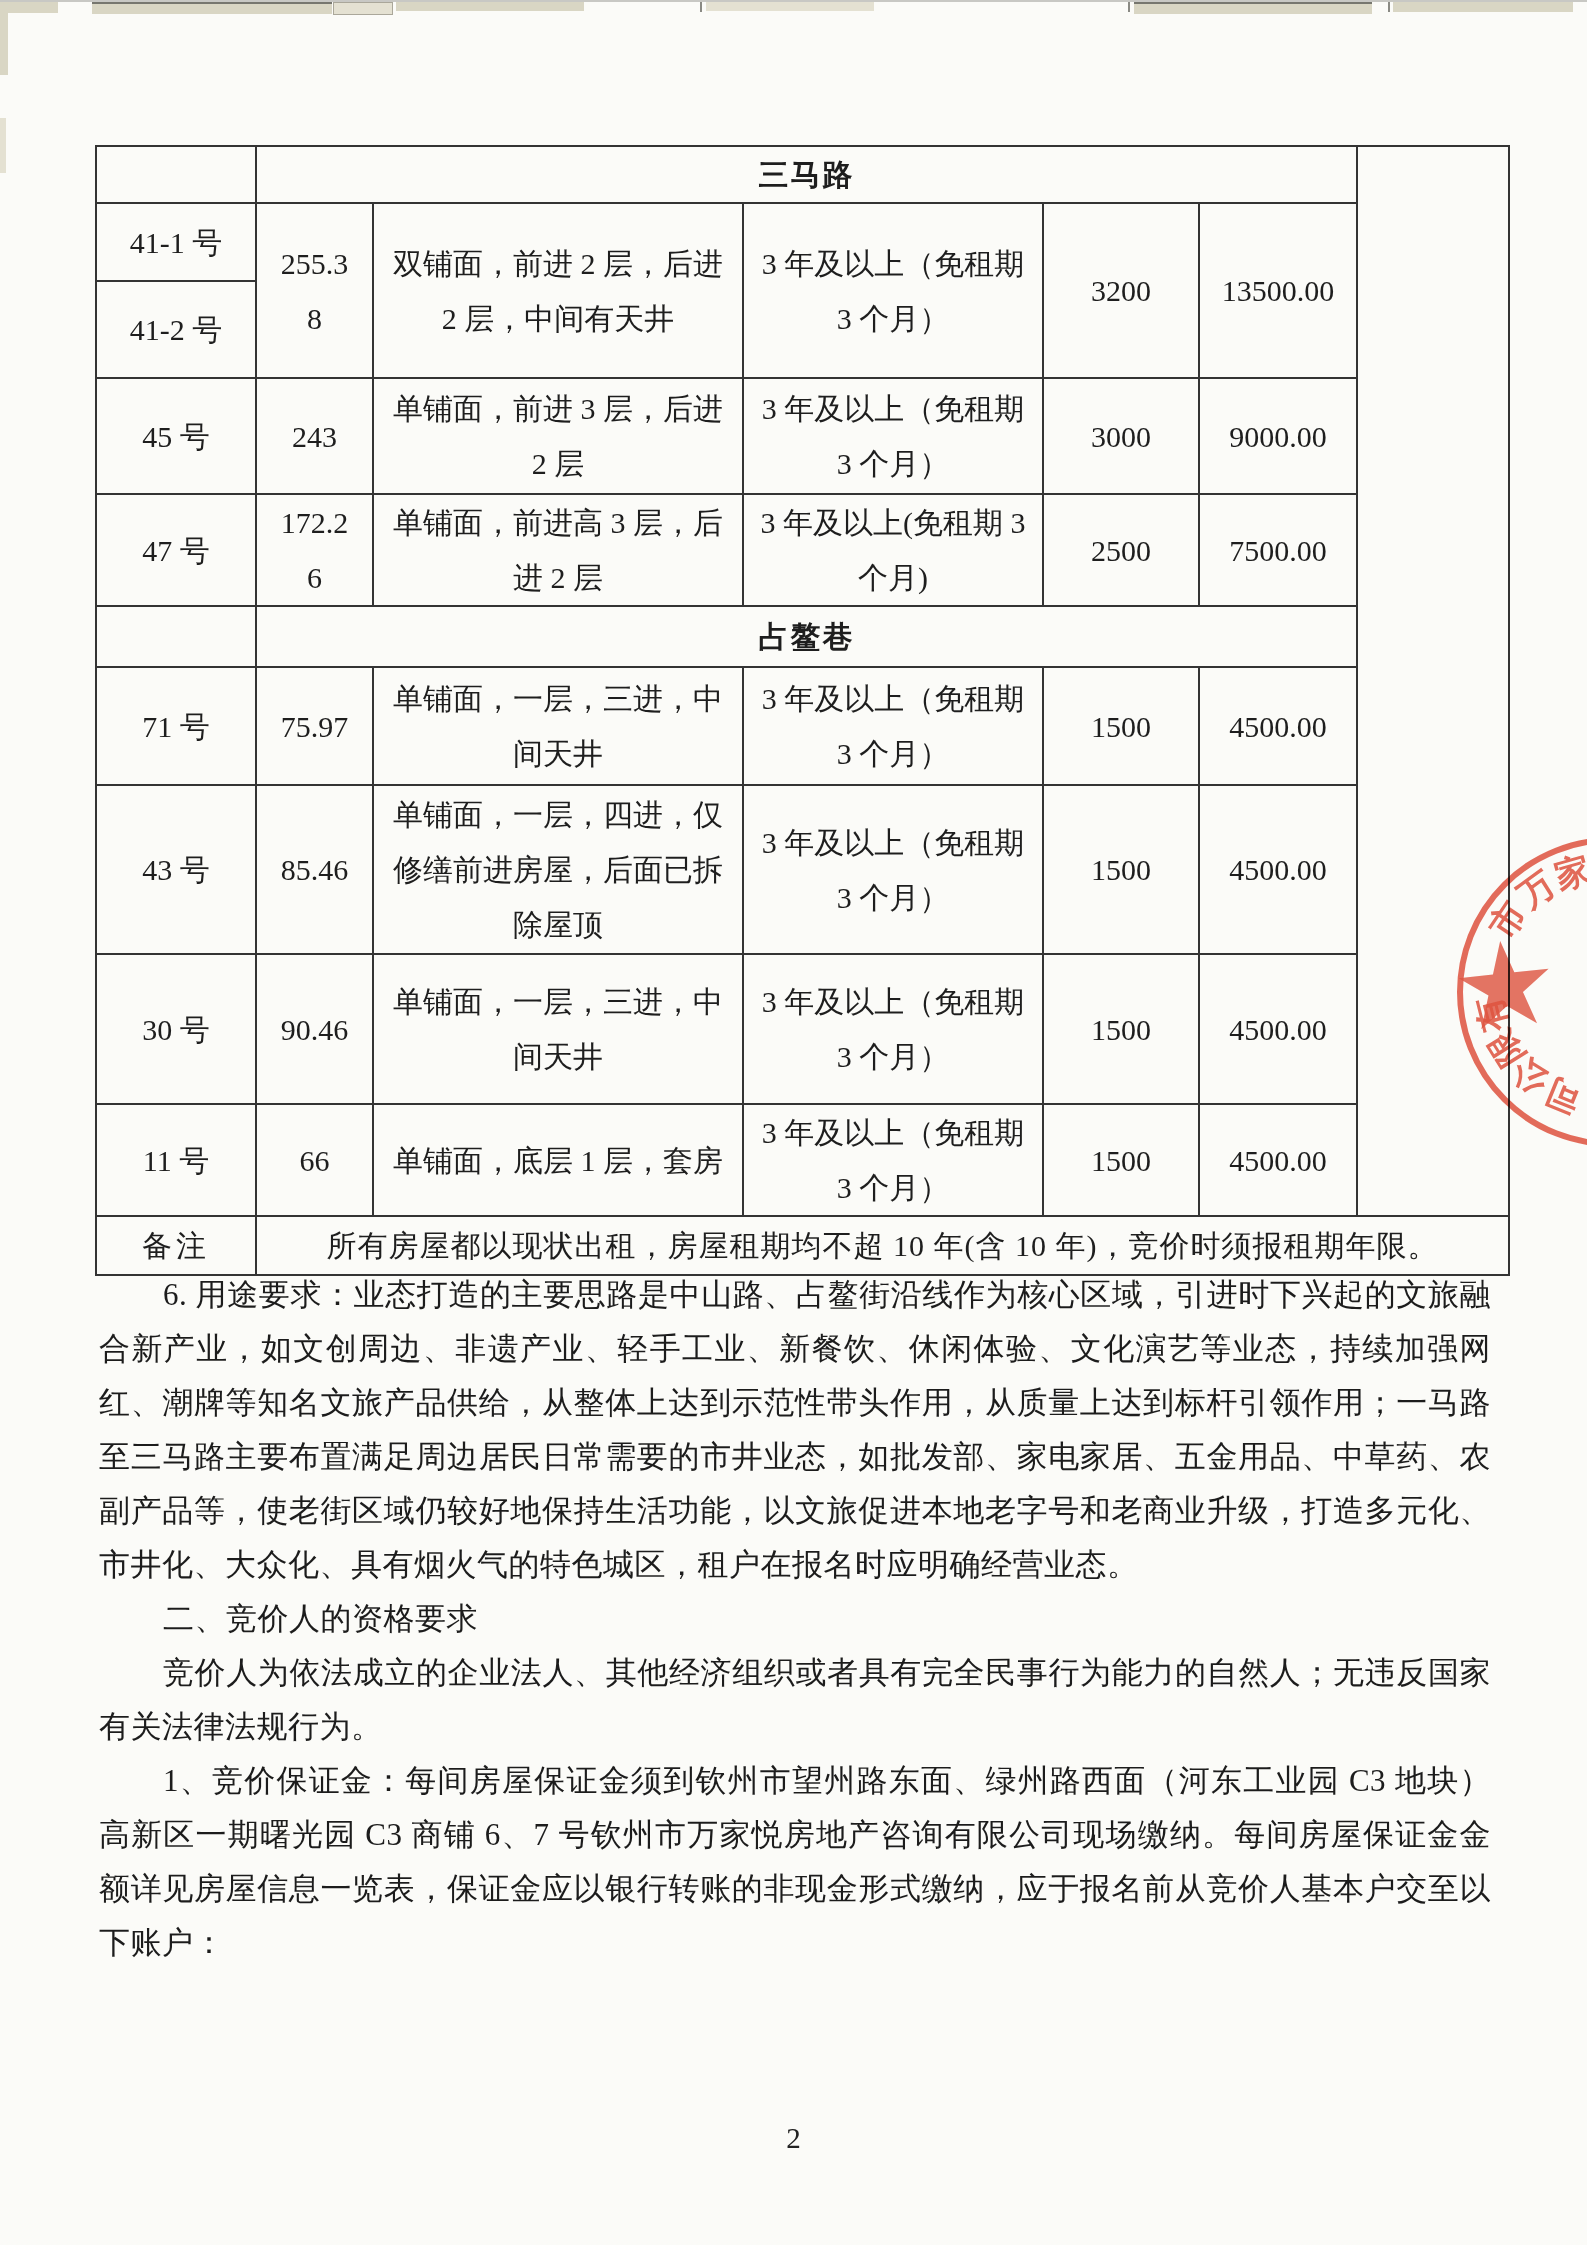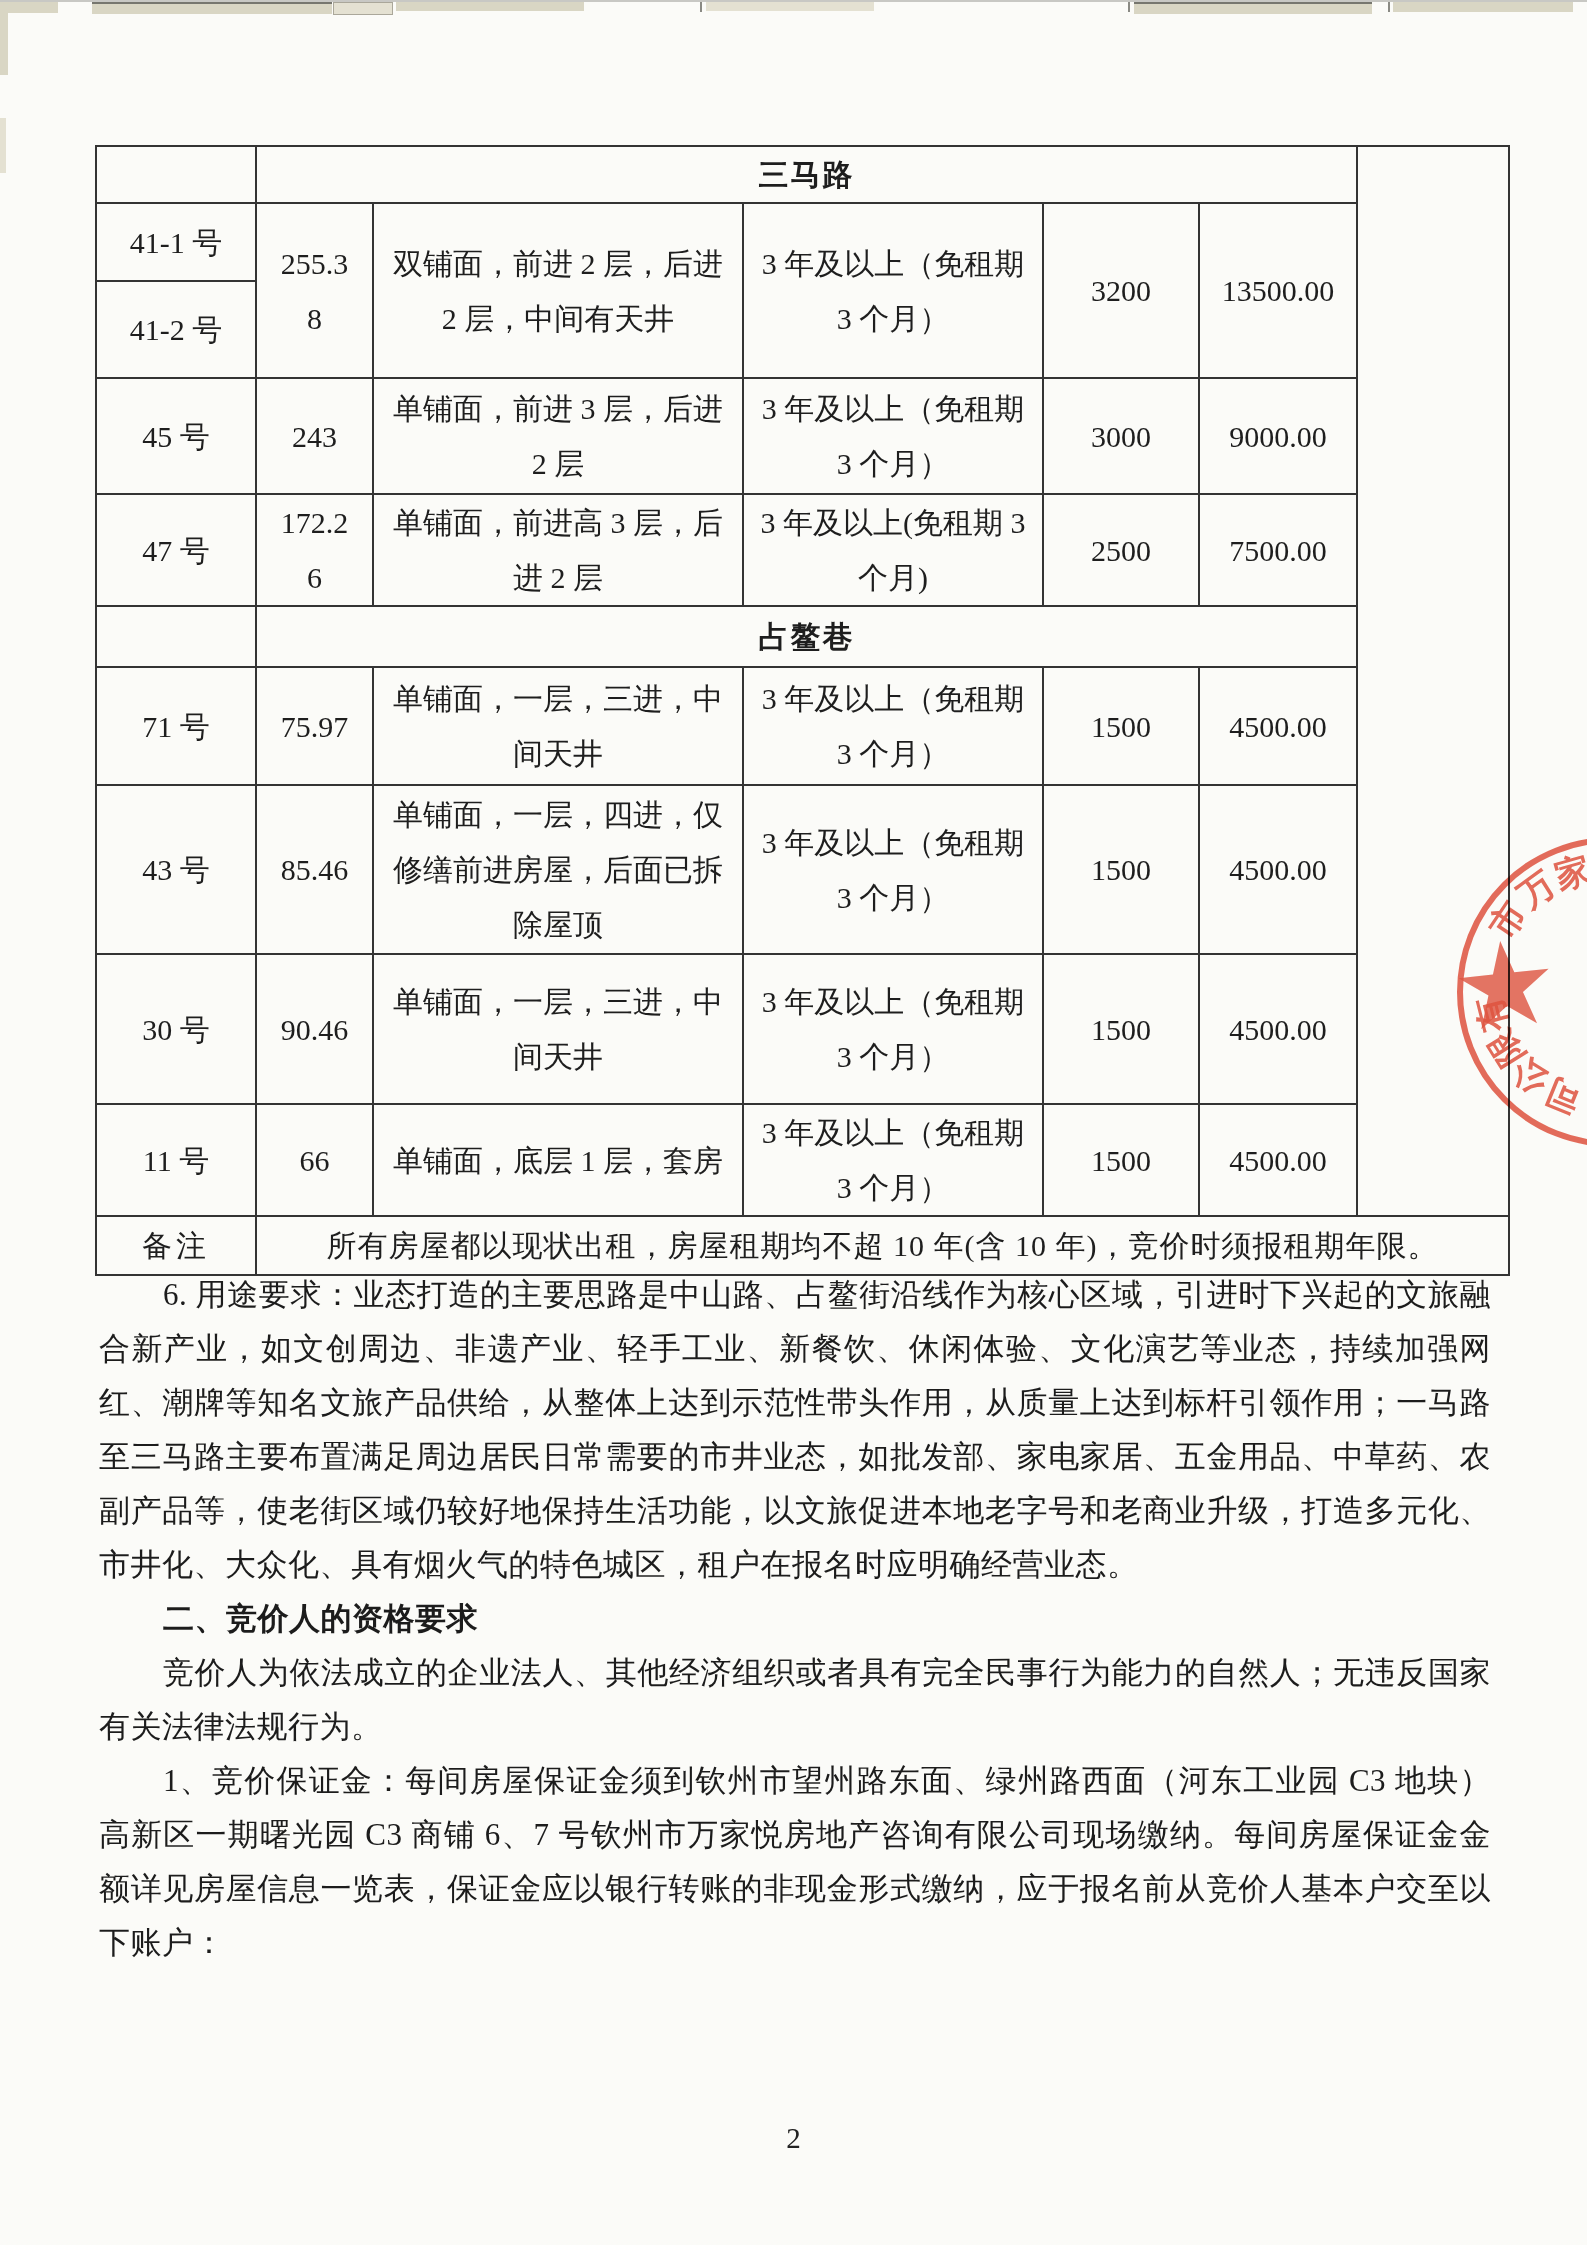--- a/index.html
+++ b/index.html
@@ -21,21 +21,21 @@
   td.section{text-align:left;padding-left:16px;font-weight:bold;letter-spacing:2px;}
   td.wrapnum{white-space:pre-line;}
   td.remark-label{letter-spacing:4px;}
   td.remark-text{text-align:left;padding-left:22px;letter-spacing:1px;}
   td.emptycol{border-bottom:2px solid #343434;}
 
   
   .bodytext{position:absolute;left:99px;top:1268px;width:1392px;
       font-size:31px;line-height:54px;letter-spacing:0.5px;color:#1c1c1c;}
   .bodytext p{margin:0;text-indent:64px;text-align:justify;text-justify:inter-character;}
-  .bodytext p.hd{font-weight:bold;text-align:left;}
+  .bodytext p.hd{font-weight:normal;text-align:left;}
 
   .pageno{position:absolute;left:0;top:2122px;width:1587px;text-align:center;
       font-size:29px;color:#222;}
 
   
   .stamp{position:absolute;left:0;top:0;width:1587px;height:2245px;pointer-events:none;
       mix-blend-mode:multiply;}
   .stamp-ring{position:absolute;left:1457px;top:837px;width:298px;height:298px;
       border:6px solid #e25440;border-radius:50%;opacity:.85;}
   .stamp-star{position:absolute;left:1505px;top:987px;font-size:118px;color:#e25440;

